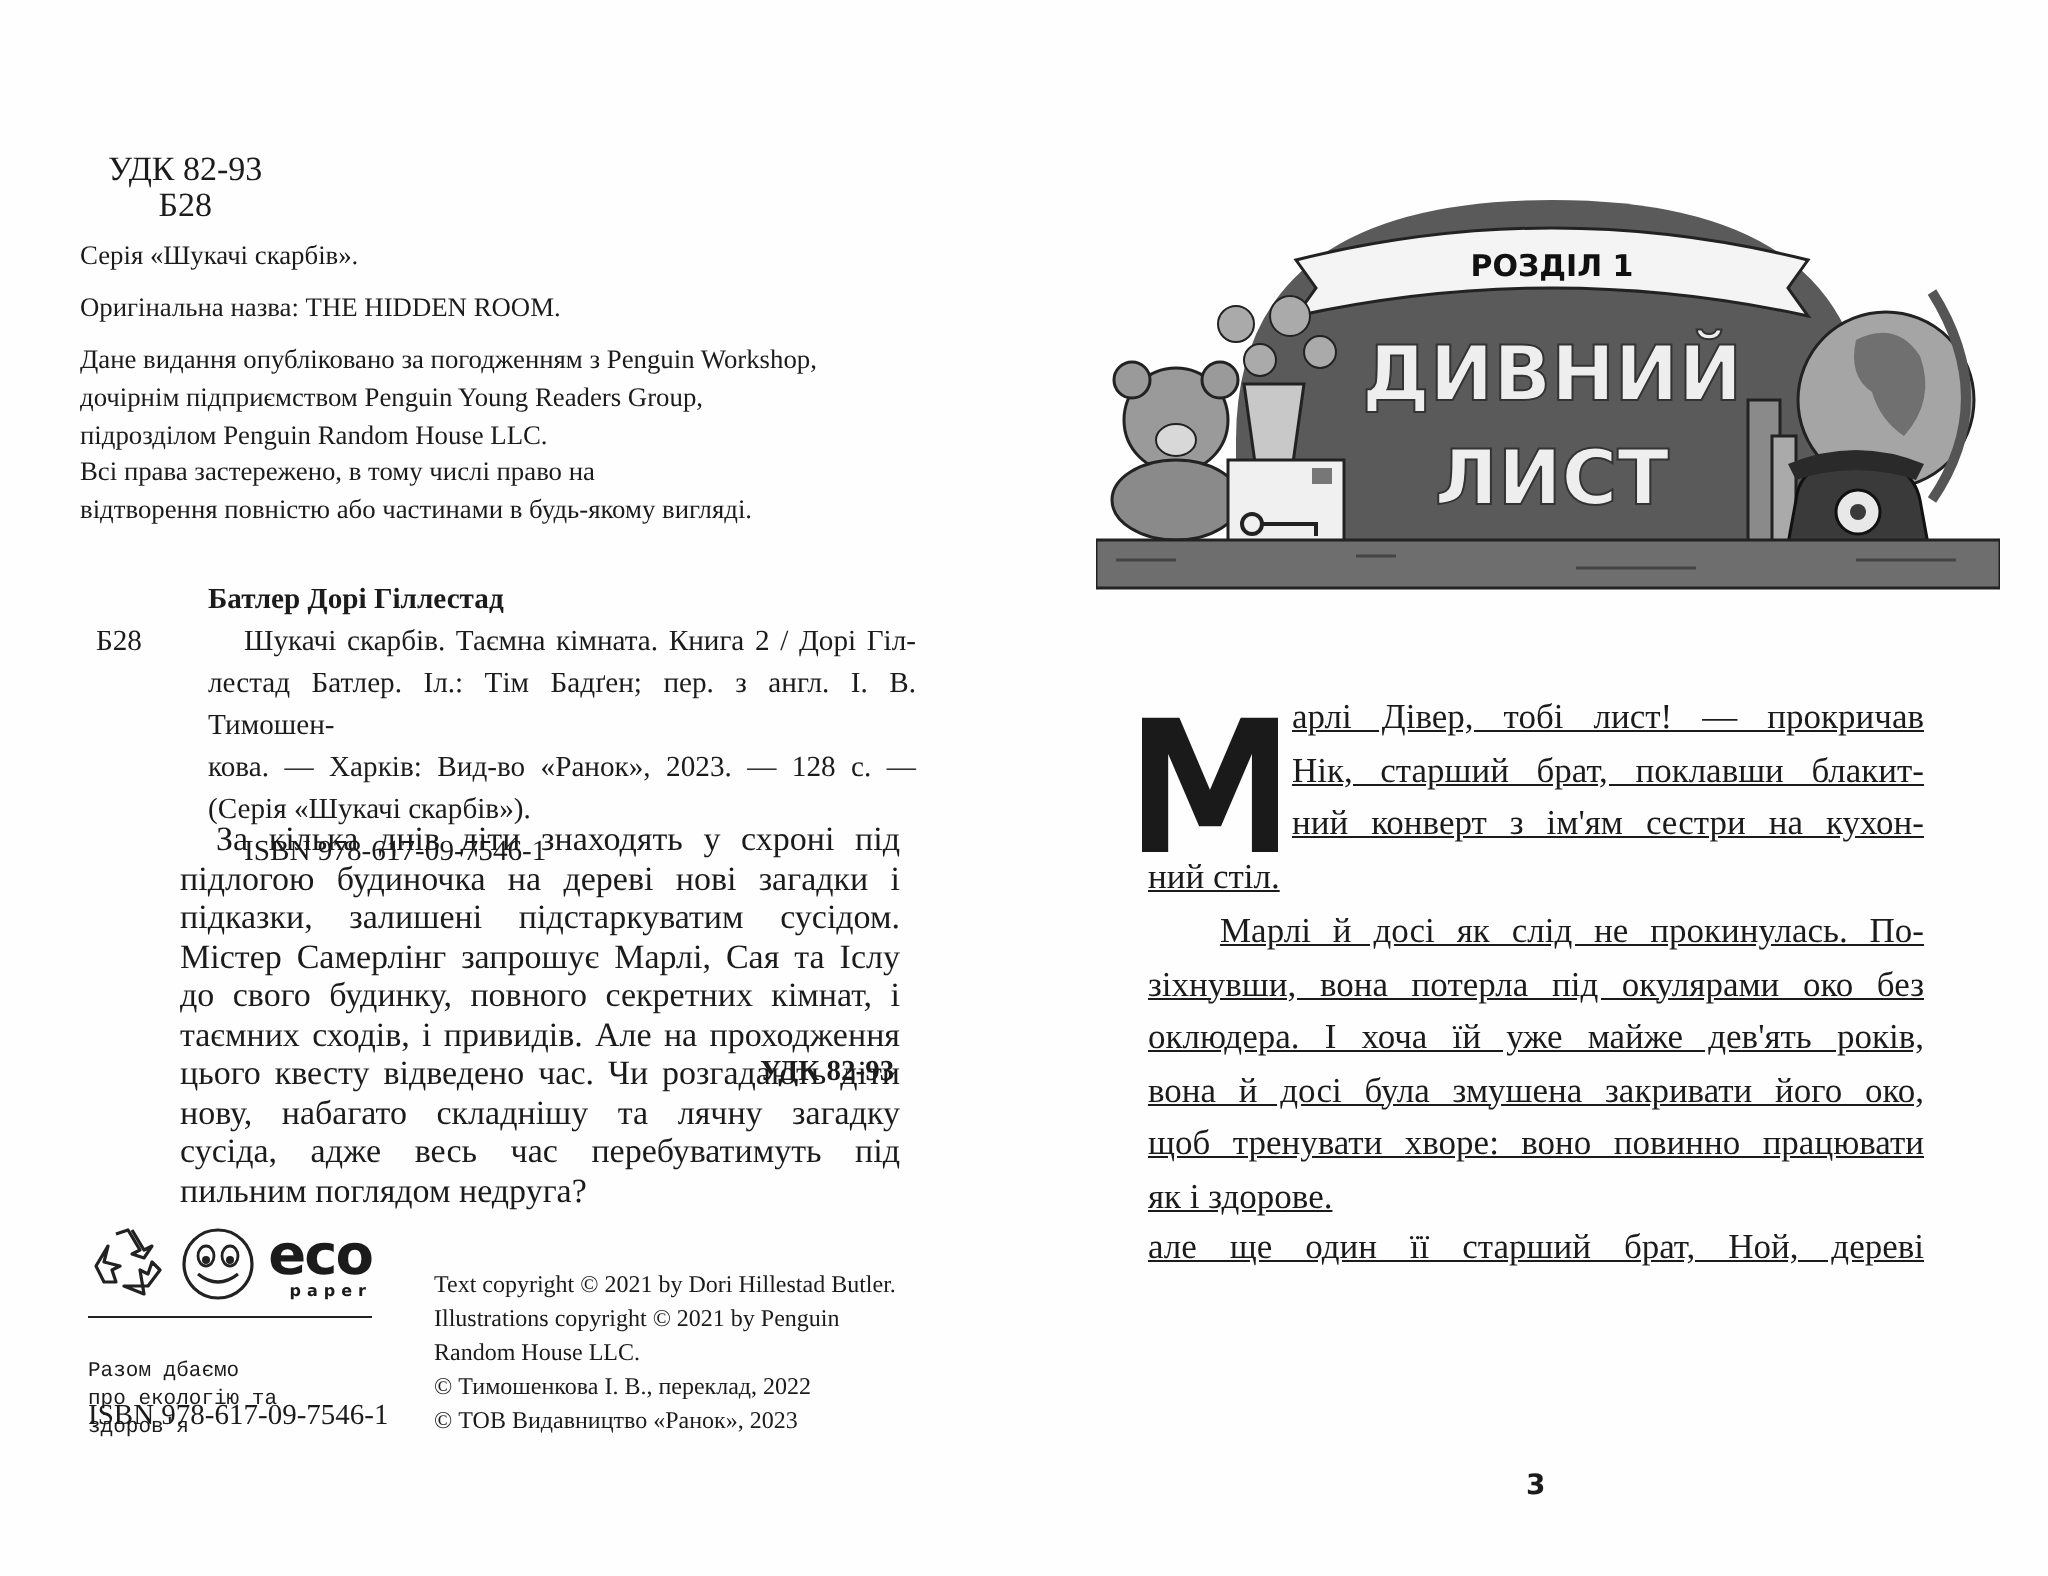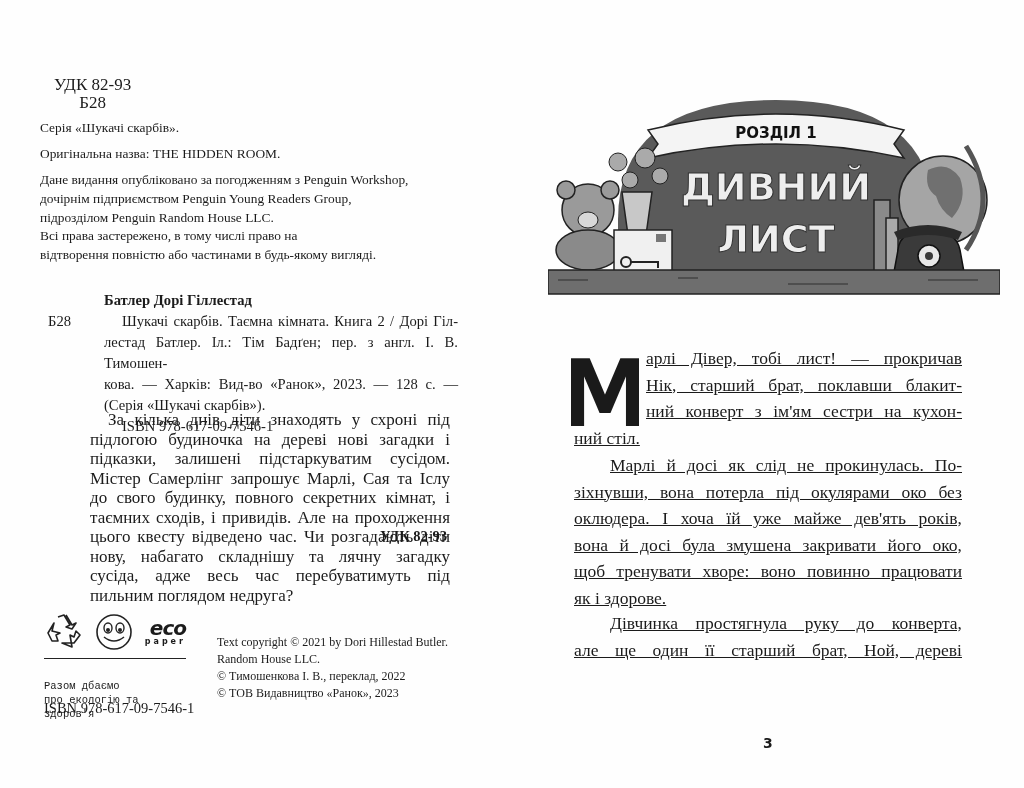--- a/index.html
+++ b/index.html
@@ -82,35 +82,36 @@
     </svg>
     <svg width="38" height="38" viewBox="0 0 38 38">
       <circle cx="19" cy="19" r="17" fill="none" stroke="#222" stroke-width="1.6"></circle>
       <ellipse cx="13" cy="15" rx="4" ry="5" fill="none" stroke="#222" stroke-width="1.4"></ellipse>
       <ellipse cx="25" cy="15" rx="4" ry="5" fill="none" stroke="#222" stroke-width="1.4"></ellipse>
       <circle cx="13" cy="17" r="2" fill="#222"></circle>
       <circle cx="25" cy="17" r="2" fill="#222"></circle>
       <path d="M9 24 Q19 32 29 24" fill="none" stroke="#222" stroke-width="1.6"></path>
     </svg>
     <div style="text-align:right; line-height:1;">
-      <div style="font-family:'DejaVu Sans',sans-serif; font-weight:bold; font-style:italic; font-size:20px; letter-spacing:-1px;">eco</div>
+      <div style="font-family:'DejaVu Sans',sans-serif; font-weight:bold; font-size:28px; letter-spacing:-1px;">eco</div>
       <div style="font-family:'DejaVu Sans',sans-serif; font-weight:bold; font-size:8px; letter-spacing:3px;">paper</div>
     </div>
   </div>
   <div class="eco-line"></div>
   <div class="eco-caption">
     <div>Разом дбаємо</div>
     <div>про екологію та здоров'я</div>
   </div>
 </div>
 
 <div class="abs isbn-bottom">ISBN 978-617-09-7546-1</div>
 
 <div class="abs copyright">
   <div>Text copyright © 2021 by Dori Hillestad Butler.</div>
+  <div>Illustrations copyright © 2021 by Penguin</div>
   <div>Random House LLC.</div>
   <div>© Тимошенкова І. В., переклад, 2022</div>
   <div>© ТОВ Видавництво «Ранок», 2023</div>
 </div>
 
 <div class="abs illus">
   <svg width="452" height="195" viewBox="0 0 452 195">
 
     <path d="M70 170 L70 120 Q70 0 228 0 Q386 0 386 120 L386 170 Z" fill="#5a5a5a"></path>
 
@@ -181,17 +182,16 @@
 <div class="abs body-text p2" style="text-indent:0">
   <span class="jline" style="padding-left:36px">Марлі й досі як слід не прокинулась. По-</span>
   <span class="jline">зіхнувши, вона потерла під окулярами око без</span>
   <span class="jline">оклюдера. І хоча їй уже майже дев'ять років,</span>
   <span class="jline">вона й досі була змушена закривати його око,</span>
   <span class="jline">щоб тренувати хворе: воно повинно працювати</span>
   <span style="display:block">як і здорове.</span>
 </div>
 
 <div class="abs body-text p3" style="text-indent:0">
-  <span class="jline" style="padding-left:36px">Дівчинка простягнула руку до конверта,</span>
   <span class="jline">але ще один її старший брат, Ной, дереві</span>
 </div>
 
 <div class="abs pagenum">3</div>
 
 </body></html>

